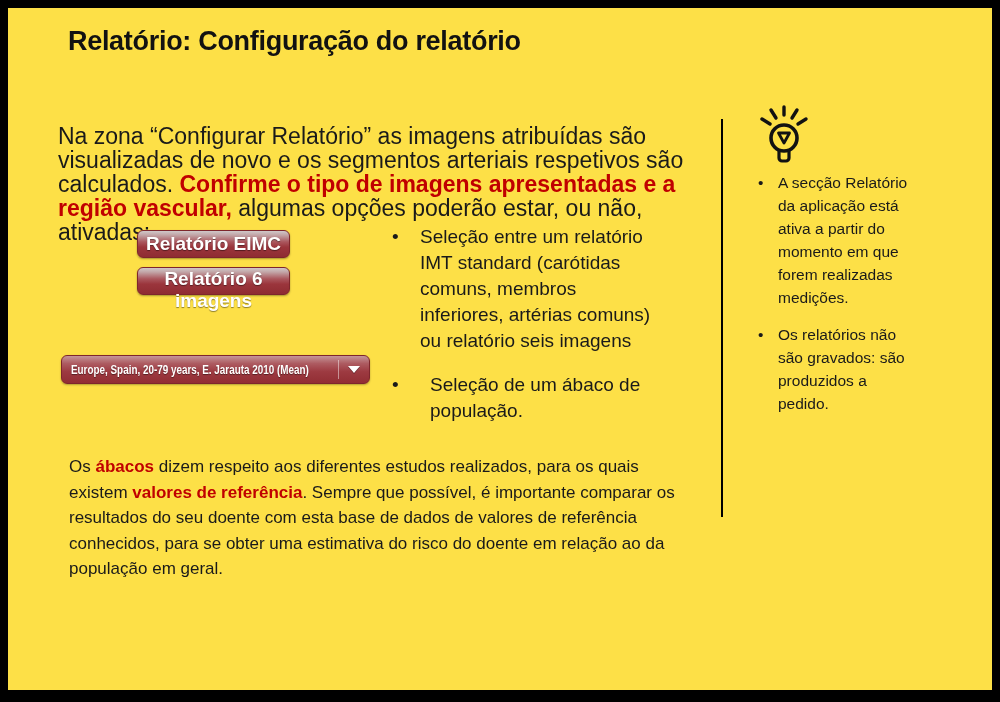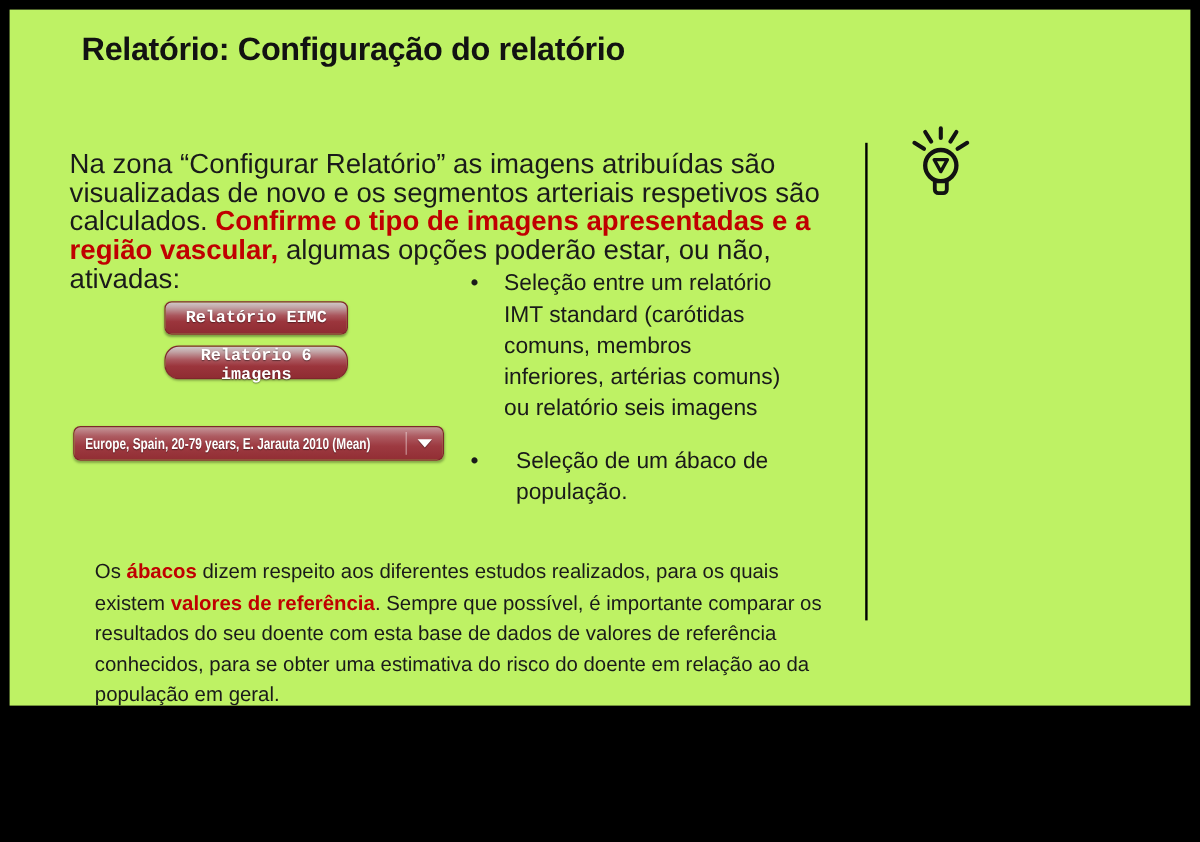--- a/index.html
+++ b/index.html
@@ -2,46 +2,45 @@
 <html><head>
 <meta charset="utf-8">
 <style>
   html,body{margin:0;padding:0;}
   body{
     width:1000px;height:702px;position:relative;background:#000;
     font-family:"Liberation Sans","DejaVu Sans",sans-serif;
     -webkit-font-smoothing:antialiased;
   }
   .inner{
-    position:absolute;left:8px;top:8px;width:984px;height:580px;
-    background:#bef264;overflow:hidden;
+    position:absolute;left:8px;top:8px;width:984px;height:682px;
+    background:#fde047;overflow:hidden;
   }
   .page-title{
     position:absolute;left:60px;top:18px;margin:0;
     font-size:27px;font-weight:bold;color:#121212;letter-spacing:-0.3px;
   }
   .intro{
     position:absolute;left:50px;top:116px;width:634px;margin:0;
     font-size:23px;line-height:24px;color:#1a1a1a;
   }
   .red-bold{color:#c00000;font-weight:bold;}
   
   .red-btn{
     position:absolute;left:129px;width:153px;height:28px;
     border:1px solid #7e262c;border-radius:6px;cursor:pointer;
     background:linear-gradient(180deg,#cfc8c9 0%,#c2a4a6 16%,#aa565d 42%,#9b353c 62%,#8f2c32 100%);
-    color:#fff;font-weight:bold;font-size:14px;
-    font-family:Liberation Mono, monospace;
+    color:#fff;font-weight:bold;font-size:19px;
+    font-family:Liberation Sans, sans-serif;
     text-shadow:0 1px 1px rgba(0,0,0,0.45);
     box-shadow:0 1px 2px rgba(0,0,0,0.35);
     padding:0;
-    margin-top:21px;
   }
   .btn-eimc{top:222px;}
-  .btn-6img{top:259px;border-radius:12px;}
+  .btn-6img{top:259px;}
   .abacus-label{
     position:absolute;left:53px;top:310px;width:307px;text-align:center;
     font-size:14px;font-weight:bold;color:#7f7f7f;
   }
   .dropdown{
     position:absolute;left:53px;top:347px;width:307px;height:27px;
     border:1px solid #7e262c;border-radius:6px;cursor:pointer;
     background:linear-gradient(180deg,#c59699 0%,#ad5b61 28%,#9d3a41 58%,#922e34 100%);
     box-shadow:0 1px 2px rgba(0,0,0,0.3);
   }
@@ -65,21 +64,21 @@
   .options-list{
     position:absolute;left:382px;top:216px;width:268px;margin:0;padding:0;
     list-style:none;font-size:19px;line-height:26px;color:#1a1a1a;
   }
   .options-list li{position:relative;padding-left:30px;}
   .options-list li + li{margin-top:18px;padding-left:40px;}
   .options-list li::before{
     content:"\2022";position:absolute;left:2px;top:0;
   }
   .bottom-par{
-    position:absolute;left:57px;top:442px;width:612px;margin:14px;
+    position:absolute;left:57px;top:442px;width:612px;margin:4px;
     font-size:17px;line-height:25.5px;color:#1a1a1a;
   }
   
   .tips-divider{
     position:absolute;left:713px;top:111px;width:2px;height:398px;background:#000;
   }
   .bulb{position:absolute;left:750px;top:97px;}
   .tips-list{
     position:absolute;left:746px;top:163px;width:158px;margin:0;padding:0;
     list-style:none;font-size:15.5px;line-height:23px;color:#1a1a1a;
@@ -121,14 +120,18 @@
     <path d="M26 2 V10" stroke-width="3.4"></path>
     <path d="M13 5 L18 13" stroke-width="3.4"></path>
     <path d="M39 5 L34 13" stroke-width="3.4"></path>
     <path d="M4 14 L12 19" stroke-width="3.4"></path>
     <path d="M48 14 L40 19" stroke-width="3.4"></path>
     <circle cx="26" cy="33" r="13" stroke-width="3.6"></circle>
     <path d="M20.5 28 H31.5 L26 38 Z" stroke-width="2.8" stroke-linejoin="round"></path>
     <path d="M21 46 v7 a3 3 0 0 0 3 3 h4 a3 3 0 0 0 3 -3 v-7" stroke-width="3.2"></path>
   </svg>
 
+  <ul class="tips-list">
+    <li>A secção Relatório da aplicação está ativa a partir do momento em que forem realizadas medições.</li>
+    <li>Os relatórios não são gravados: são produzidos a pedido.</li>
+  </ul>
 
 </div>
 
 </body></html>

